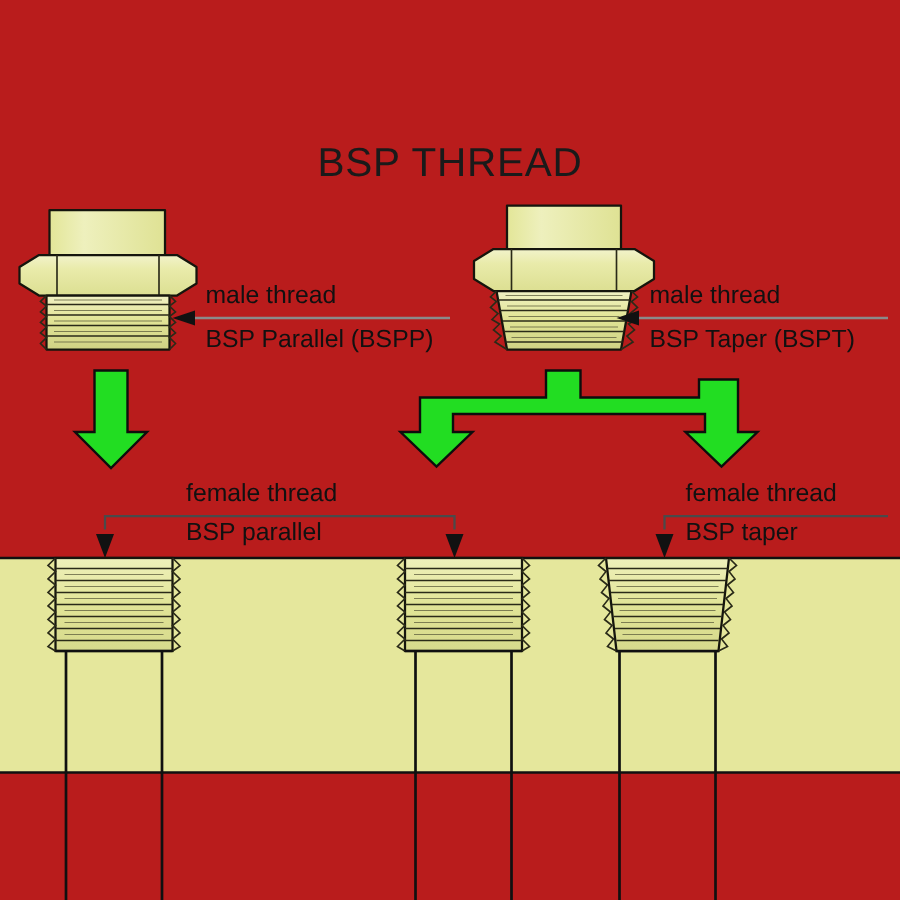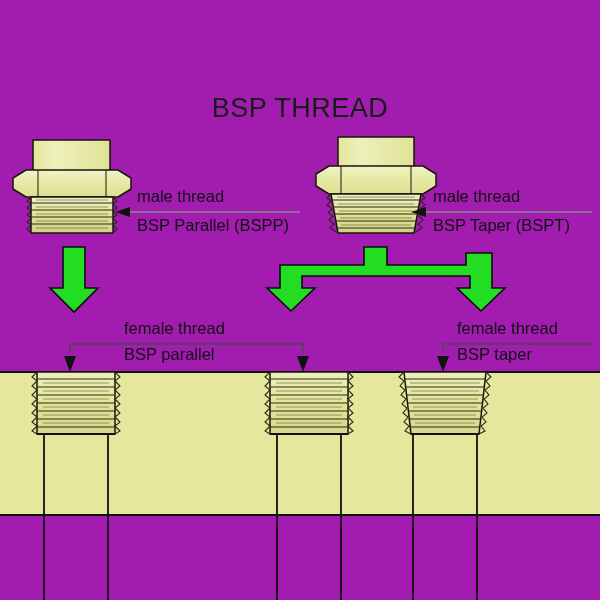--- a/index.html
+++ b/index.html
@@ -10,21 +10,21 @@
   body {
     width: 600px;
     height: 600px;
     font-family: "Liberation Sans", sans-serif;
     overflow: hidden;
   }
   #diagram-root {
     position: relative;
     width: 600px;
     height: 600px;
-    background: #a21caf;
+    background: #b91c1c;
   }
   svg#scene {
     position: absolute;
     top: 0;
     left: 0;
     width: 600px;
     height: 600px;
     display: block;
   }
   .title-text {

